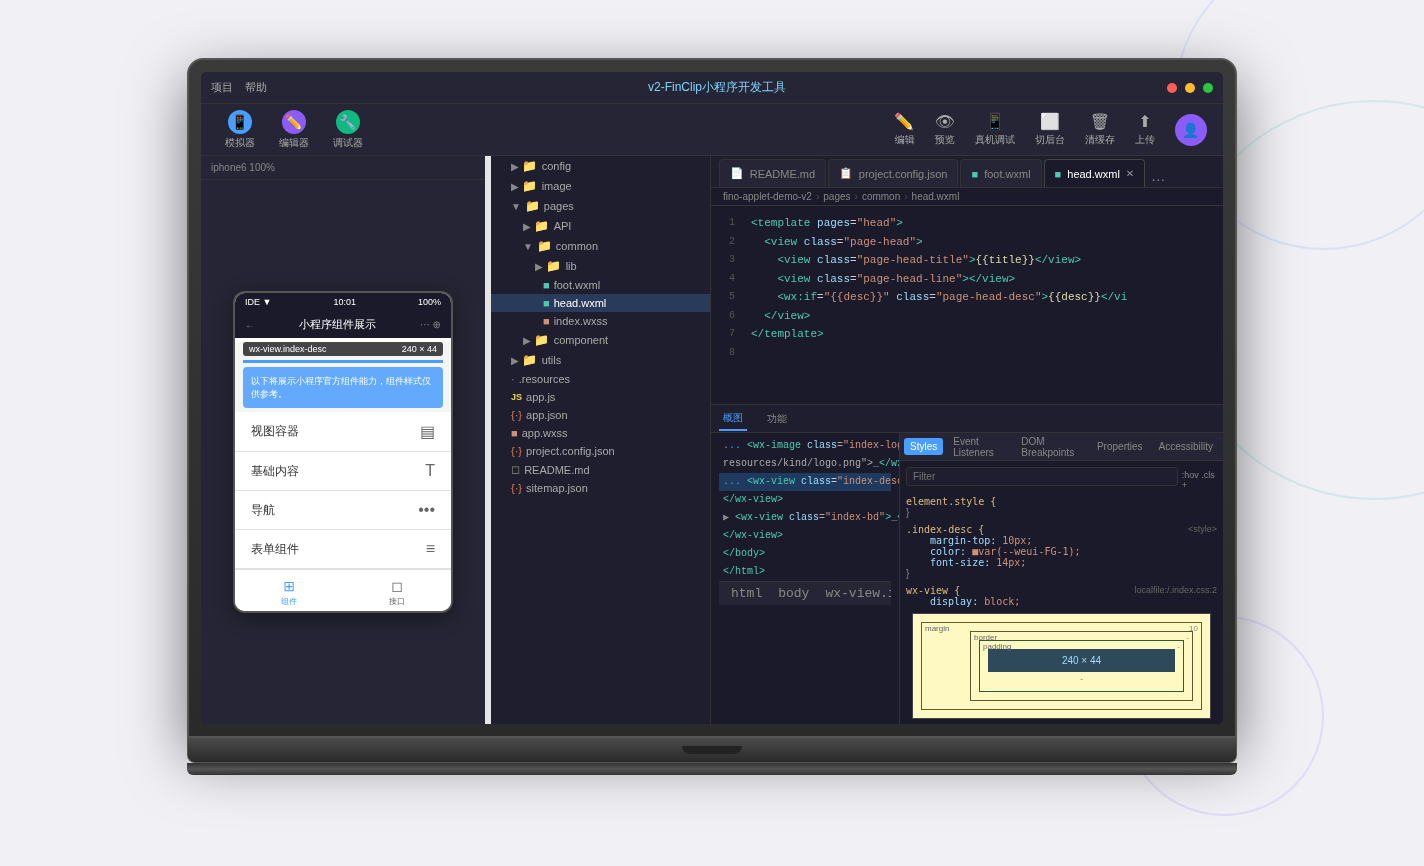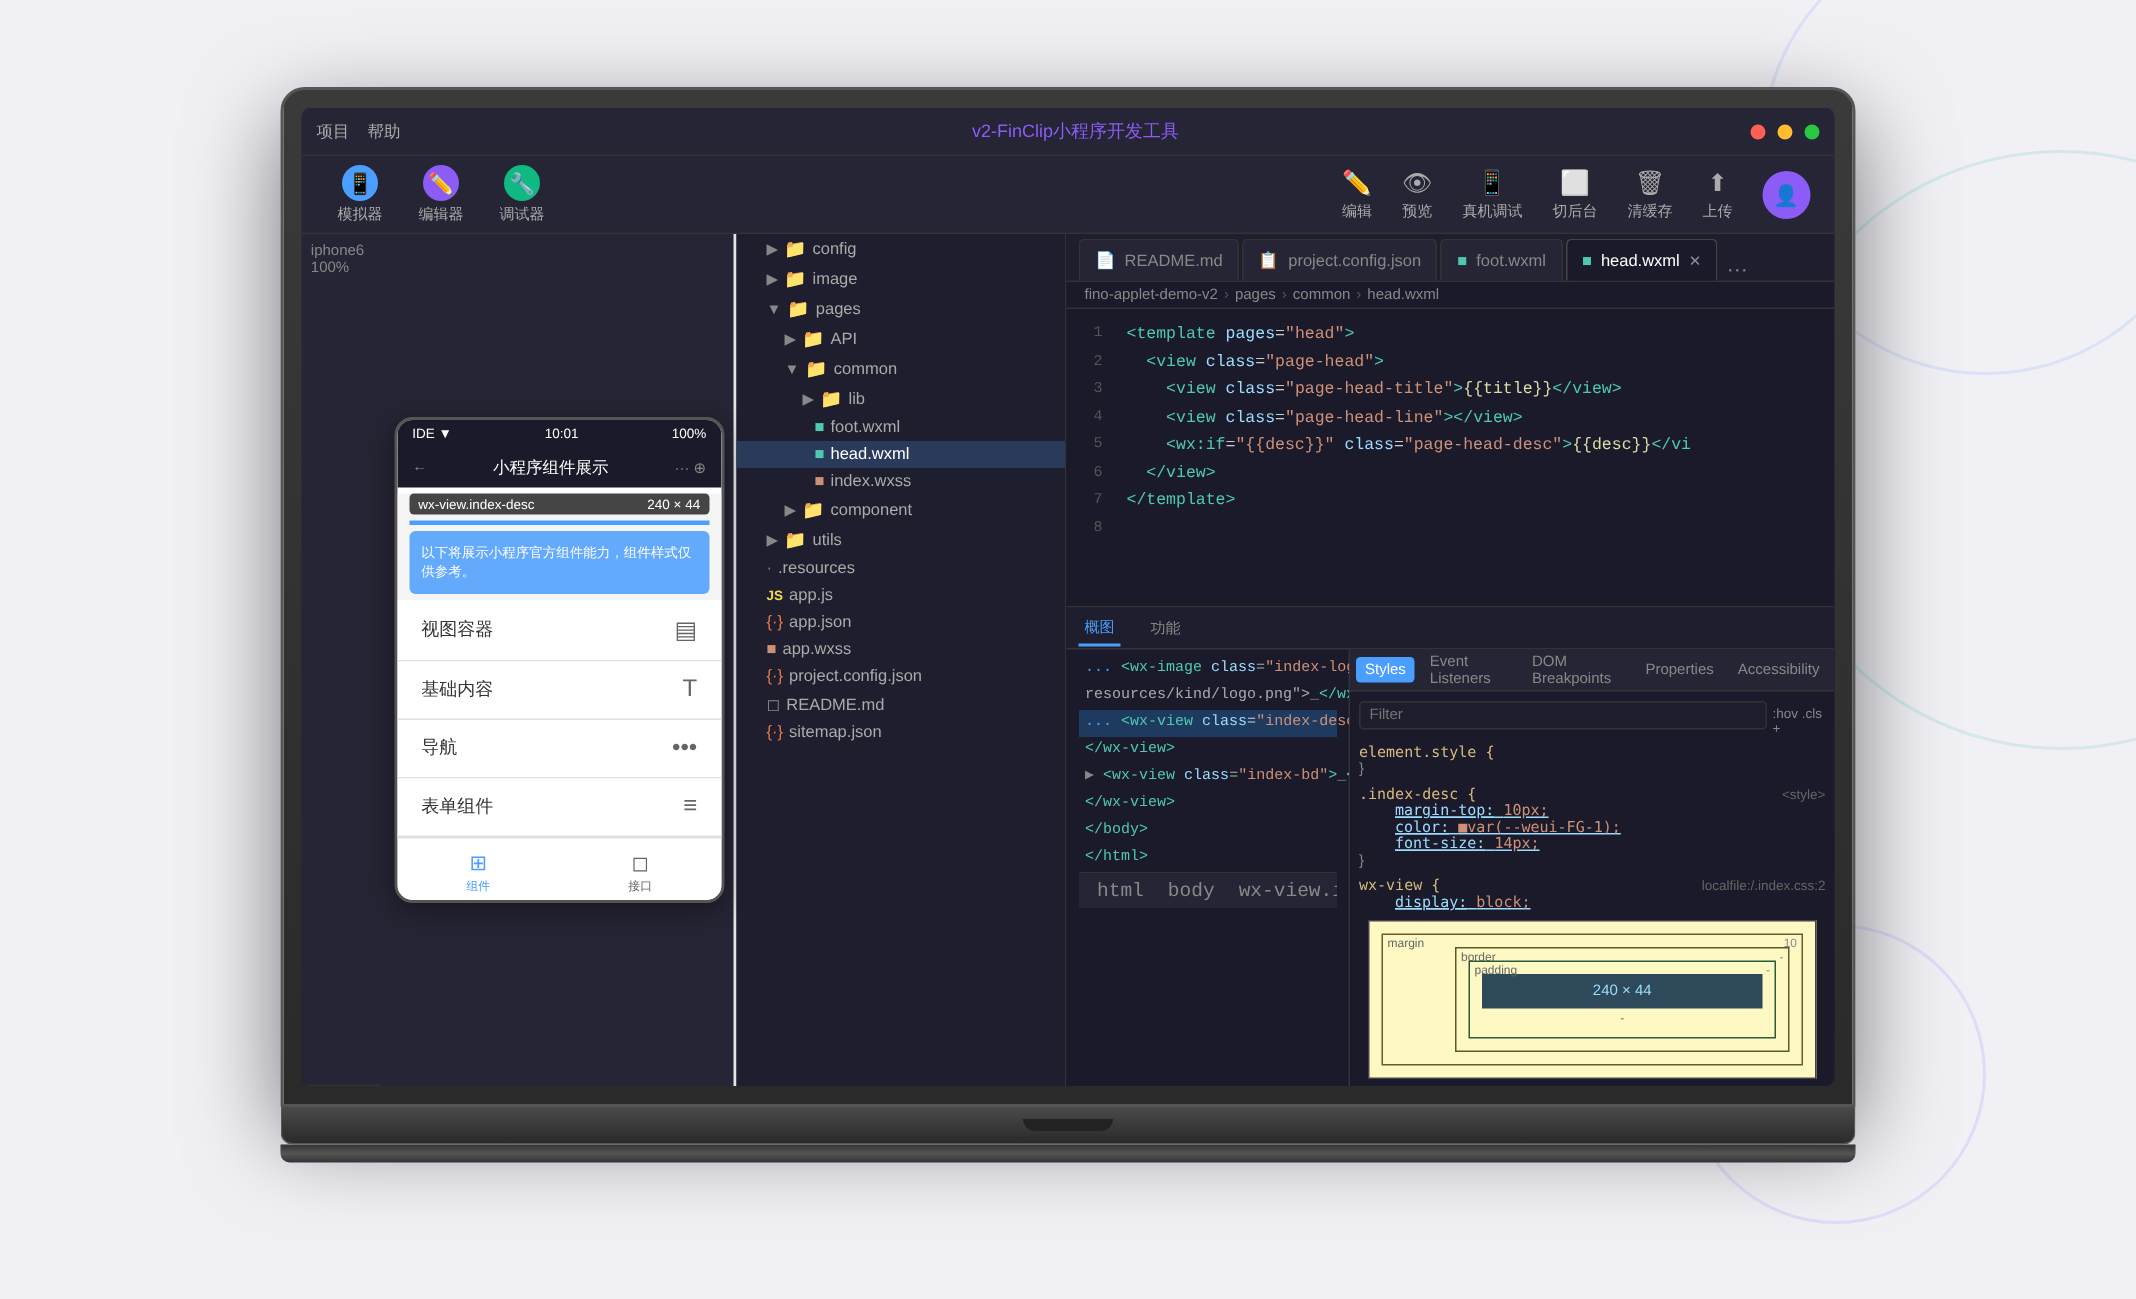--- a/index.html
+++ b/index.html
@@ -89,21 +89,21 @@
       height: 32px;
       background: #252535;
       display: flex;
       align-items: center;
       justify-content: space-between;
       padding: 0 10px;
       border-bottom: 1px solid #333;
       flex-shrink: 0;
     }
     .title-bar-left { display: flex; gap: 12px; color: #aaa; font-size: 11px; }
-    .title-bar-center { color: #8b5cf6; font-size: 12px; }
+    .title-bar-center { color: #7dd3fc; font-size: 12px; }
     .title-bar-right { display: flex; gap: 8px; }
     .title-btn { width: 10px; height: 10px; border-radius: 50%; }
     .title-btn.close { background: #ff5f57; }
     .title-btn.min { background: #febc2e; }
     .title-btn.max { background: #28c840; }
 
     
     .toolbar {
       height: 52px;
       background: #252535;
@@ -147,23 +147,23 @@
     .main-area {
       display: flex;
       flex: 1;
       overflow: hidden;
     }
 
     
     .preview-panel {
       width: 290px;
       background: #252535;
-      border-right: 2px solid #e5e5e5;
-      display: flex;
-      flex-direction: row;
+      border-right: 6px solid #e5e5e5;
+      display: flex;
+      flex-direction: column;
       flex-shrink: 0;
       justify-content: center;
     }
     .preview-header {
       padding: 6px 10px;
       color: #888;
       font-size: 10px;
       border-bottom: 1px solid #333;
     }
     .phone-container {
@@ -435,21 +435,21 @@
       color: #ccc;
       font-size: 10px;
       padding: 3px 6px;
       border-radius: 3px;
       margin-bottom: 6px;
       width: 100%;
     }
     .styles-rule { margin-bottom: 6px; }
     .styles-selector { color: #d7ba7d; font-family: monospace; }
     .styles-brace { color: #888; }
-    .styles-prop { color: #9cdcfe; font-family: monospace; padding-left: 12px; text-decoration: underline; }
+    .styles-prop { color: #9cdcfe; font-family: monospace; padding-left: 12px; }
     .styles-propval { color: #ce9178; font-family: monospace; }
     .styles-source { color: #666; float: right; font-size: 9px; }
     .box-model {
       margin: 6px;
       background: #fef9c3;
       border: 1px solid #444;
       padding: 8px;
       font-size: 9px;
       color: #888;
     }

